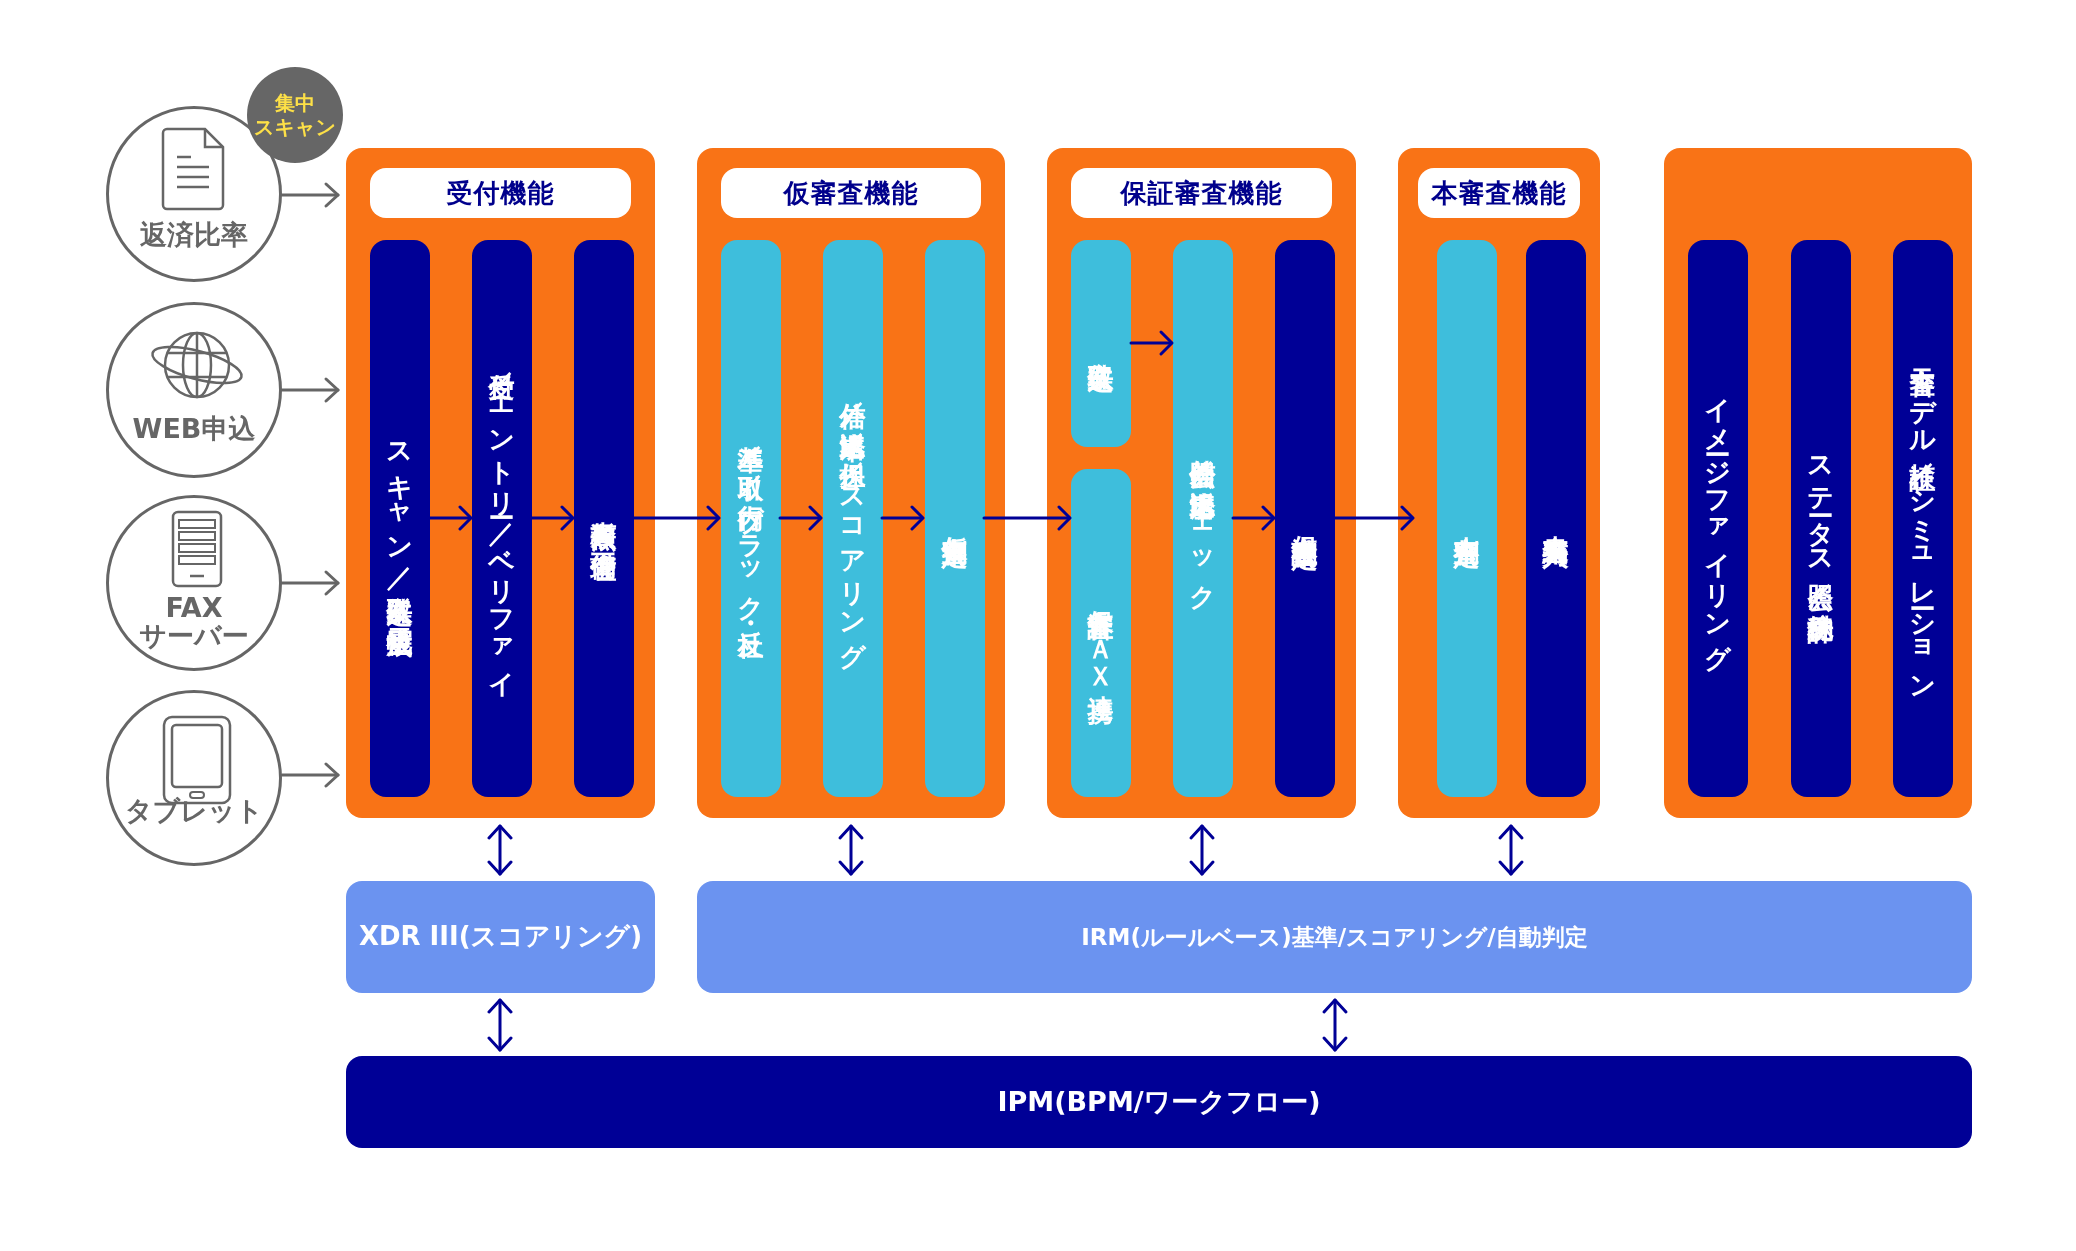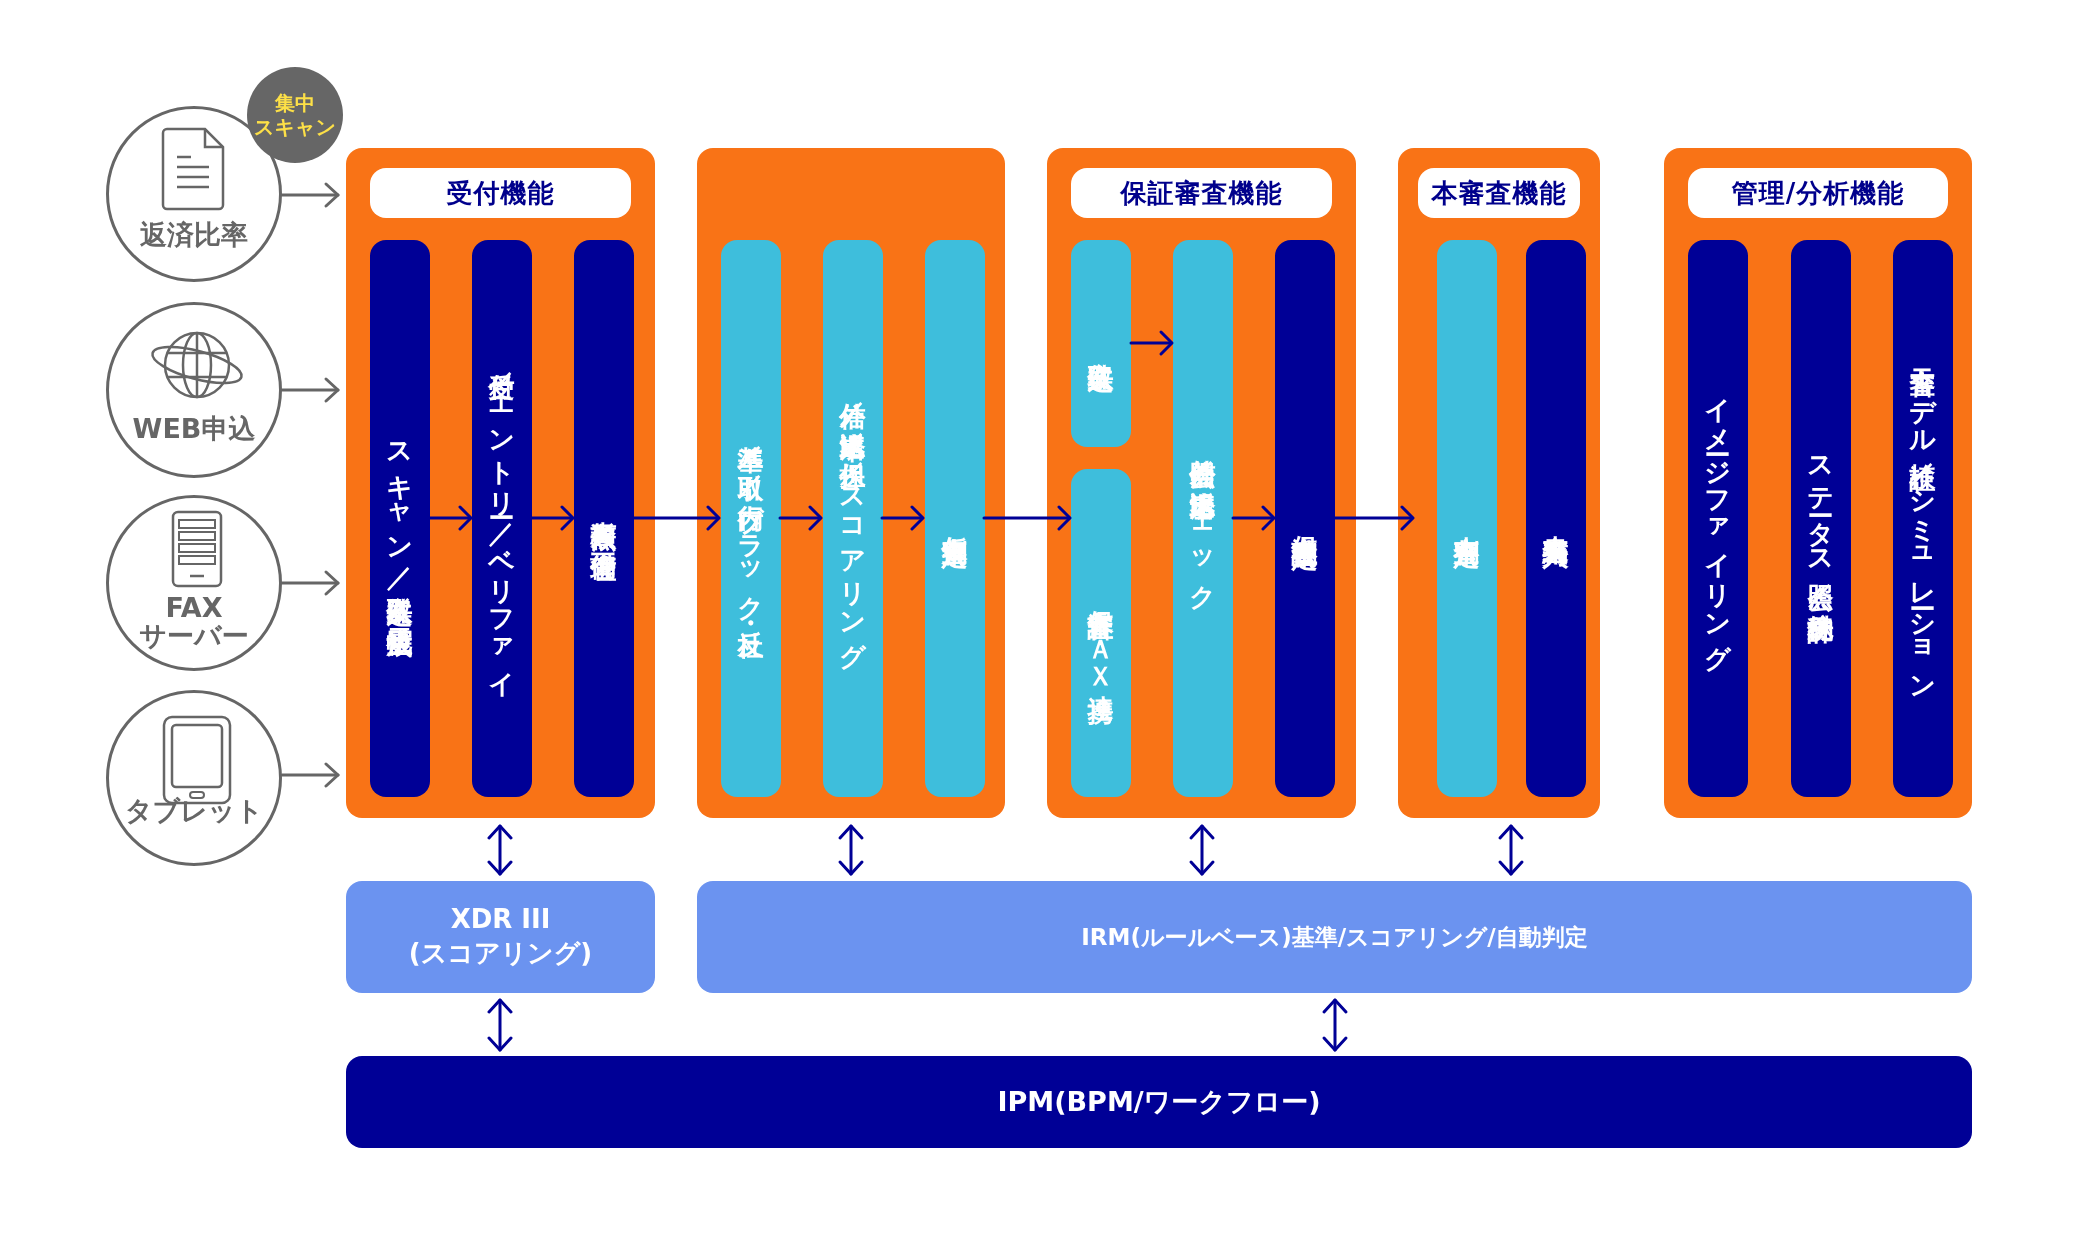--- a/index.html
+++ b/index.html
@@ -87,20 +87,21 @@
     </div>
   <div class="col navy" style="left:126px; top:92px; height:557px;">
       <span class="vt">受付／エントリー／ベリファイ</span>
     </div>
   <div class="col navy" style="left:228px; top:92px; height:557px;">
       <span class="vt">書類点検／不備管理</span>
     </div>
 </div>
 
 <div class="panel" style="left:697px; width:308px;">
+  <div class="pill">仮審査機能</div>
   <div class="col cyan" style="left:24px; top:92px; height:557px;">
       <span class="vt">基準／取引／行内ブラック・反社</span>
     </div>
   <div class="col cyan" style="left:126px; top:92px; height:557px;">
       <span class="vt">外信／返済比率／担保／スコアリング</span>
     </div>
   <div class="col cyan" style="left:228px; top:92px; height:557px;">
       <span class="vt">仮審査判定</span>
     </div>
 </div>
@@ -125,33 +126,32 @@
   <div class="pill" style="left:20px; right:20px;">本審査機能</div>
   <div class="col cyan" style="left:39px; top:92px; height:557px;">
       <span class="vt">本審査判定</span>
     </div>
   <div class="col navy" style="left:128px; top:92px; height:557px;">
       <span class="vt">本審査結果入力</span>
     </div>
 </div>
 
 <div class="panel" style="left:1664px; width:308px;">
-  <div class="pill">管理/分析機能</div>
   <div class="col navy" style="left:24px; top:92px; height:557px;">
       <span class="vt">イメージファイリング</span>
     </div>
   <div class="col navy" style="left:127px; top:92px; height:557px;">
       <span class="vt">ステータス照会／稼働統計</span>
     </div>
   <div class="col navy" style="left:229px; top:92px; height:557px;">
       <span class="vt">審査モデル検証／シミュレーション</span>
     </div>
 </div>
 
-<div class="bar" style="left:346px; top:881px; width:309px; height:112px; background:#6b93f0; flex-direction:column; font-size:26px; line-height:1.3;">
+<div class="bar" style="left:346px; top:881px; width:309px; height:112px; background:#6b93f0; font-size:26px; line-height:1.3;">
   <span>XDR III</span>
   <span>(スコアリング)</span>
 </div>
 <div class="bar" style="left:697px; top:881px; width:1275px; height:112px; background:#6b93f0; font-size:23px;">
   <span>IRM(ルールベース)基準/スコアリング/自動判定</span>
 </div>
 <div class="bar" style="left:346px; top:1056px; width:1626px; height:92px; background:#000096; font-size:27px;">
   <span>IPM(BPM/ワークフロー)</span>
 </div>
 

